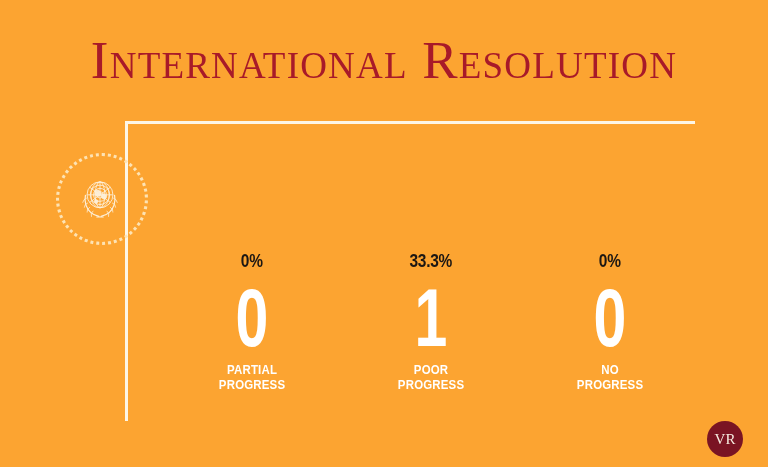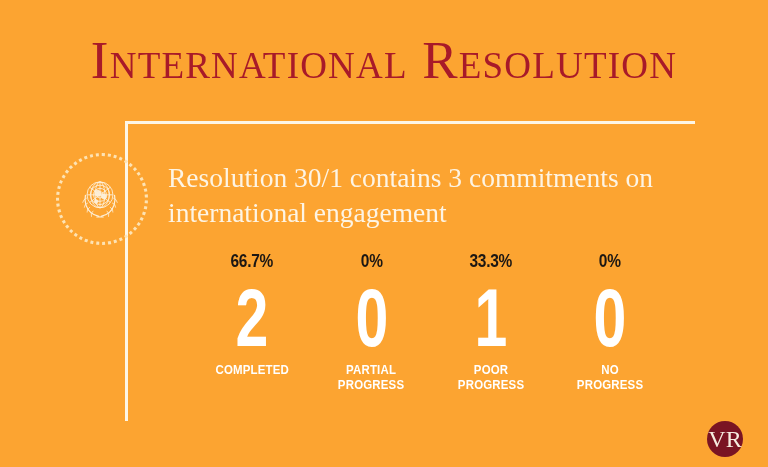--- a/index.html
+++ b/index.html
@@ -153,21 +153,21 @@
     width: 36px;
     height: 36px;
     border-radius: 50%;
     background: #7a1423;
     display: flex;
     align-items: center;
     justify-content: center;
   }
   .brand-text {
     font-family: "Liberation Serif", "DejaVu Serif", serif;
-    font-size: 24px;
+    font-size: 15px;
     color: #f6ece0;
     font-variant: small-caps;
     letter-spacing: 0px;
     line-height: 1;
   }
 </style>
 </head>
 <body>
 
 <div id="infographic">
@@ -208,29 +208,23 @@
         <path d="M37 76 q-5 4 -3 10"></path>
         <path d="M75 52 q6 2 7 8"></path>
         <path d="M73 61 q6 2 6 8"></path>
         <path d="M69 69 q6 3 5 9"></path>
         <path d="M63 76 q5 4 3 10"></path>
       </g>
       <path d="M44 87 h12" stroke="#fdf1dc" stroke-width="2" stroke-linecap="round" fill="none"></path>
     </svg>
   </div>
 
-  <div class="headline">Resolution 30/1 contains 3 commitments on international engagement</div>
 
   <div class="stats">
 
-    <div class="stat">
-      <div class="stat-percent">66.7%</div>
-      <div class="stat-number">2</div>
-      <div class="stat-label">Completed</div>
-    </div>
 
     <div class="stat">
       <div class="stat-percent">0%</div>
       <div class="stat-number">0</div>
       <div class="stat-label">Partial
 Progress</div>
     </div>
 
     <div class="stat">
       <div class="stat-percent">33.3%</div>

